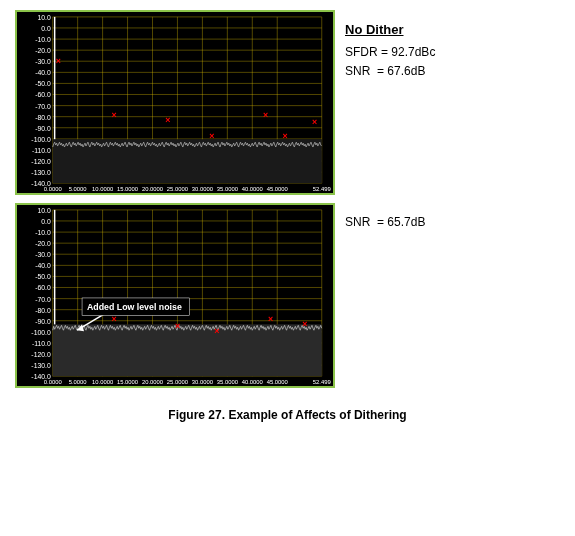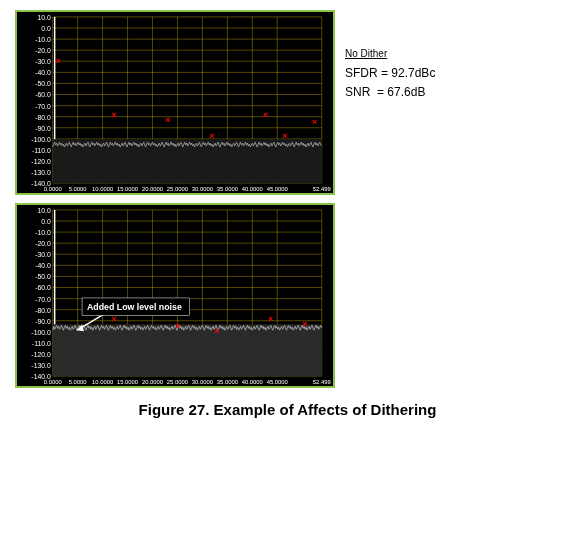--- a/index.html
+++ b/index.html
@@ -45,36 +45,35 @@
     }
 
     .stats-box {
       flex: 1;
       padding-top: 10px;
       font-size: 13px;
       line-height: 1.6;
     }
 
     .stats-title {
-      font-weight: normal;
+      font-weight: bold;
       text-decoration: underline;
-      font-size: 10px;
+      font-size: 13px;
       margin-bottom: 2px;
-      margin-top: 26px;
     }
 
     .stats-line {
       font-family: Liberation Sans, sans-serif;
       font-size: 12px;
       white-space: pre;
     }
 
     .figure-caption {
-      margin-top: 13px;
-      font-size: 15px;
+      margin-top: 20px;
+      font-size: 12px;
       font-weight: bold;
       text-align: left;
     }
   </style>
 </head>
 <body>
 
 <div class="charts-container">
 
   <div class="chart-row">
@@ -267,18 +266,19 @@
           <line x1="90" y1="110" x2="60" y2="128" stroke="#fff" stroke-width="1.5"></line>
 
           <polygon points="60,128 65,122 67,129" fill="#fff"></polygon>
 
           <rect x="65" y="95" width="110" height="18" fill="#000" stroke="#fff" stroke-width="0.5"></rect>
           <text x="70" y="107" fill="#fff" font-size="9" font-family="Arial" font-weight="bold">Added Low level noise</text>
         </g>
       </svg>
     </div>
     <div class="stats-box">
+      <div class="stats-line">SNR  = 65.7dB</div>
     </div>
   </div>
 
 </div>
 
 <div class="figure-caption">Figure 27. Example of Affects of Dithering</div>
 
 </body></html>

